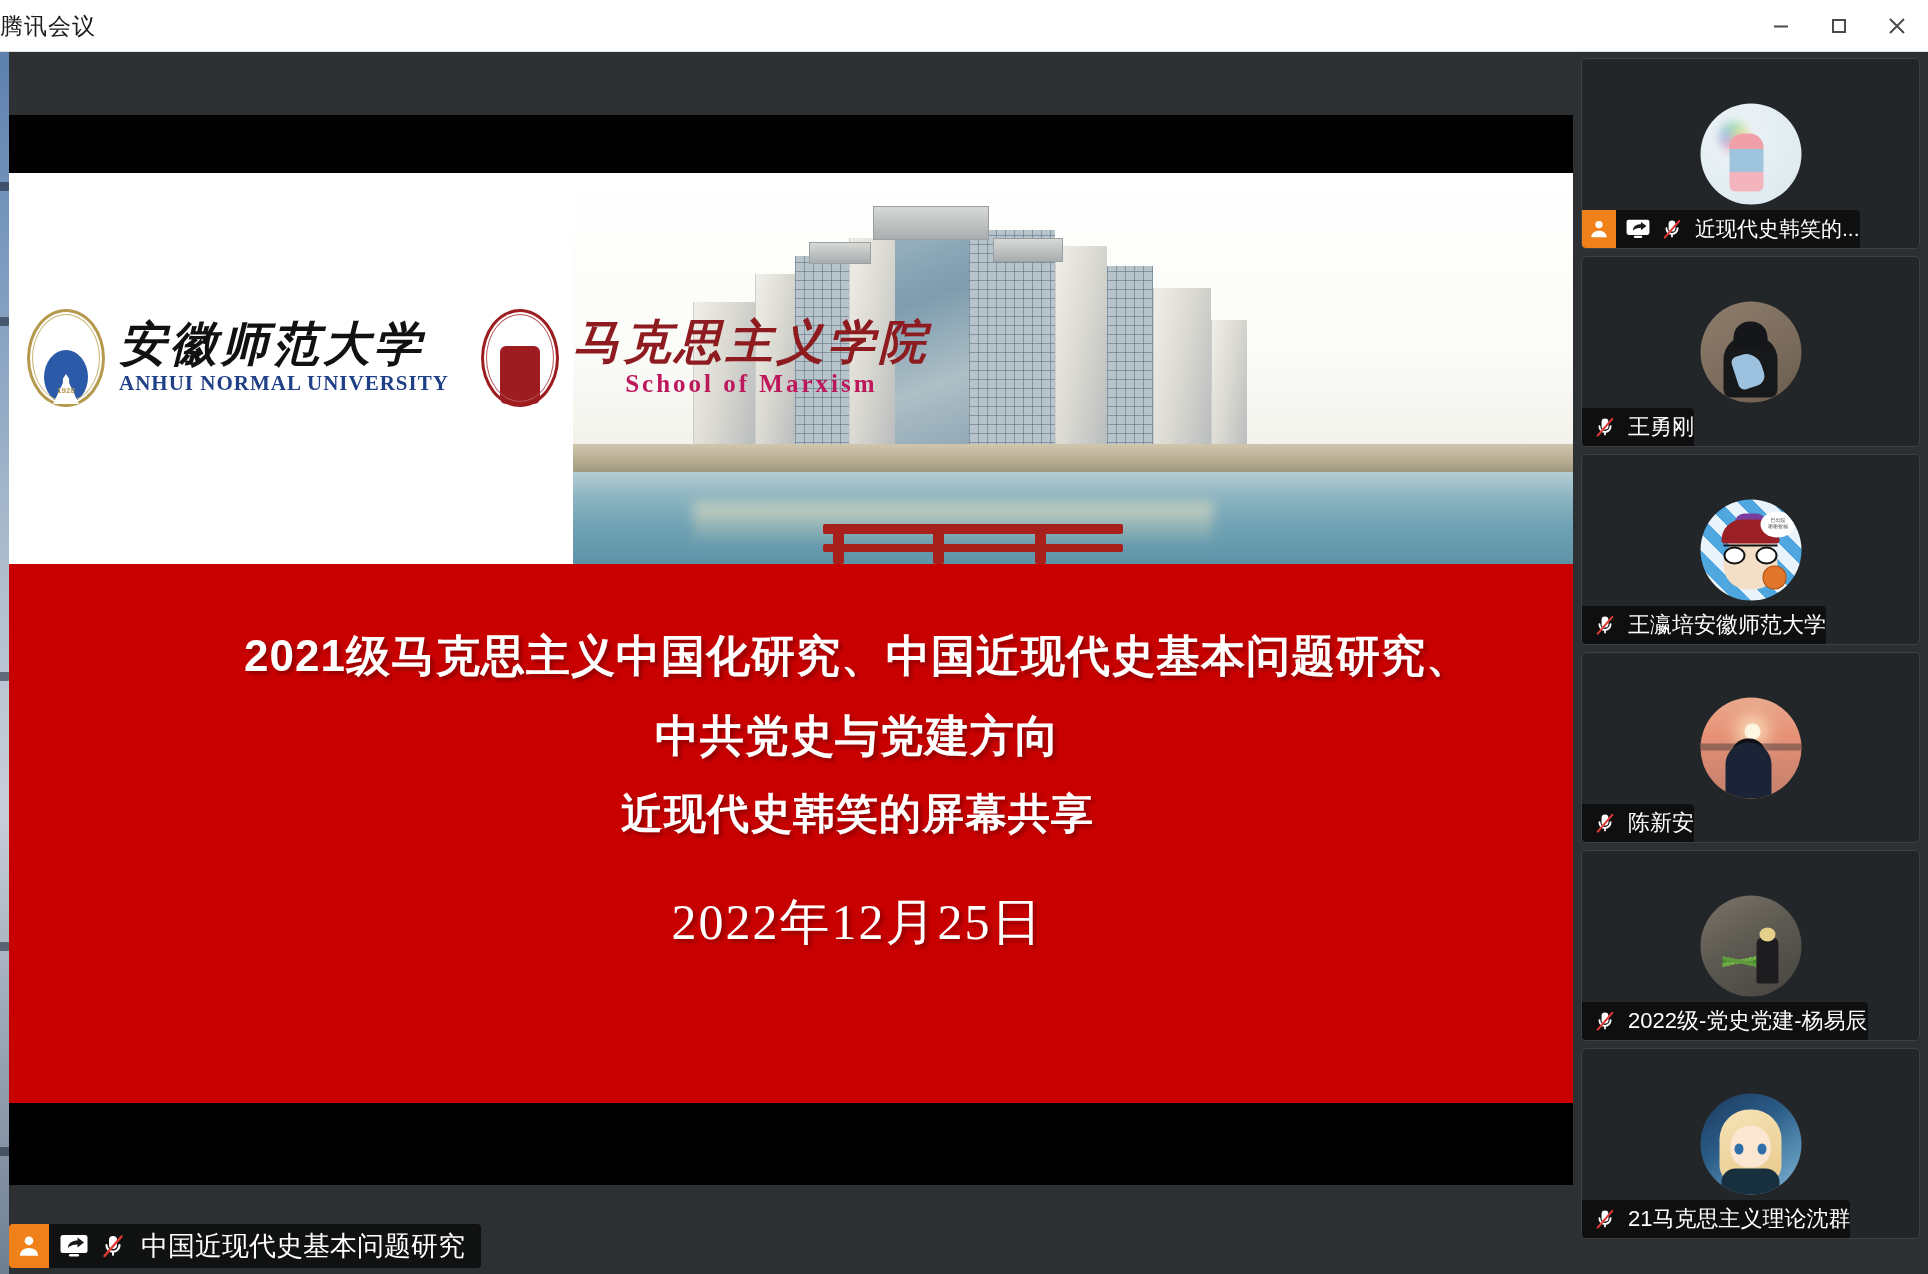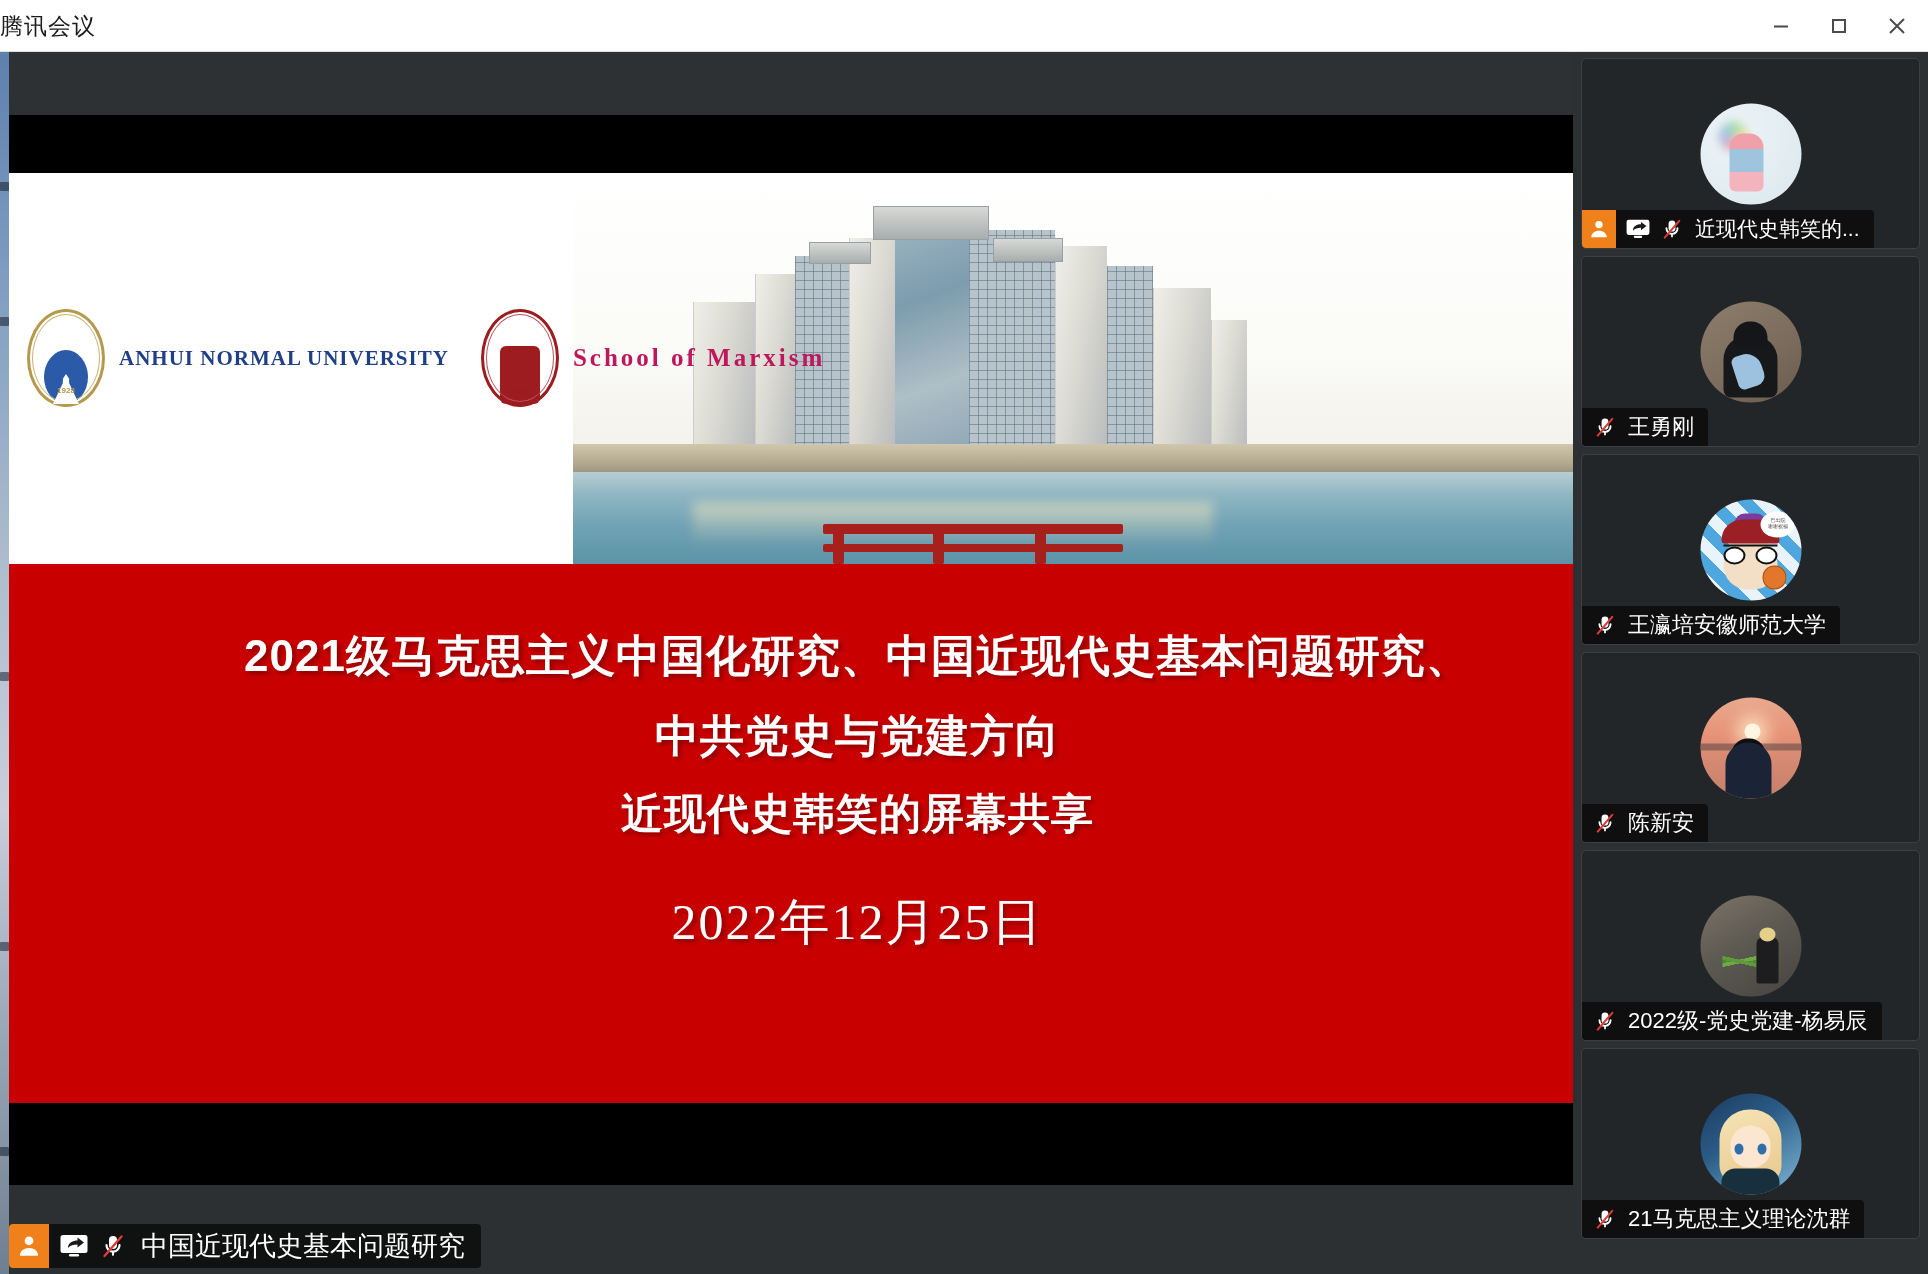--- a/index.html
+++ b/index.html
@@ -360,21 +360,20 @@
     position:absolute; left:50%; bottom:0; transform:translateX(-50%);
     width:58px; height:26px; border-radius:14px 14px 0 0;
     background:#18303e; z-index:2;
   }
 
   .nameplate {
     position: absolute; left: 0; bottom: 0;
     height: 38px; display: flex; align-items: center;
     background: rgba(12,12,12,0.86);
     border-top-right-radius: 4px;
-    padding-right: 14px;
   }
   .host-badge {
     width: 34px; height: 38px; background: #f08019; flex: none;
     display: flex; align-items: center; justify-content: center;
   }
   .nameplate .plate-icon { margin-left: 9px; }
   .np-name {
     color: #ffffff; font-size: 22px; margin-left: 11px; white-space: nowrap;
   }
   .tile.first .np-name { font-size: 21px; }
@@ -463,29 +462,31 @@
 
       <div id="logo-row">
 
         <div class="seal">
           <div class="seal-ring-txt"></div>
           <div class="seal-inner"></div>
           <div class="seal-fig"></div>
           <div class="seal-year">1928</div>
         </div>
         <div class="logo-text">
+          <div class="logo-cn black">安徽师范大学</div>
           <div class="logo-en blue">ANHUI NORMAL UNIVERSITY</div>
         </div>
 
         <div class="seal red" style="margin-left:18px">
           <div class="seal-ring-txt"></div>
           <div class="seal-inner"></div>
           <div class="seal-year">1950</div>
         </div>
         <div class="logo-text">
+          <div class="logo-cn red">马克思主义学院</div>
           <div class="logo-en red">School of Marxism</div>
         </div>
       </div>
     </div>
 
     <div id="slide-body">
       <div class="slide-line" id="line1">2021级马克思主义中国化研究、中国近现代史基本问题研究、</div>
       <div class="slide-line" id="line2">中共党史与党建方向</div>
       <div class="slide-line" id="line3">近现代史韩笑的屏幕共享</div>
       <div class="slide-line" id="line4">2022年12月25日</div>

